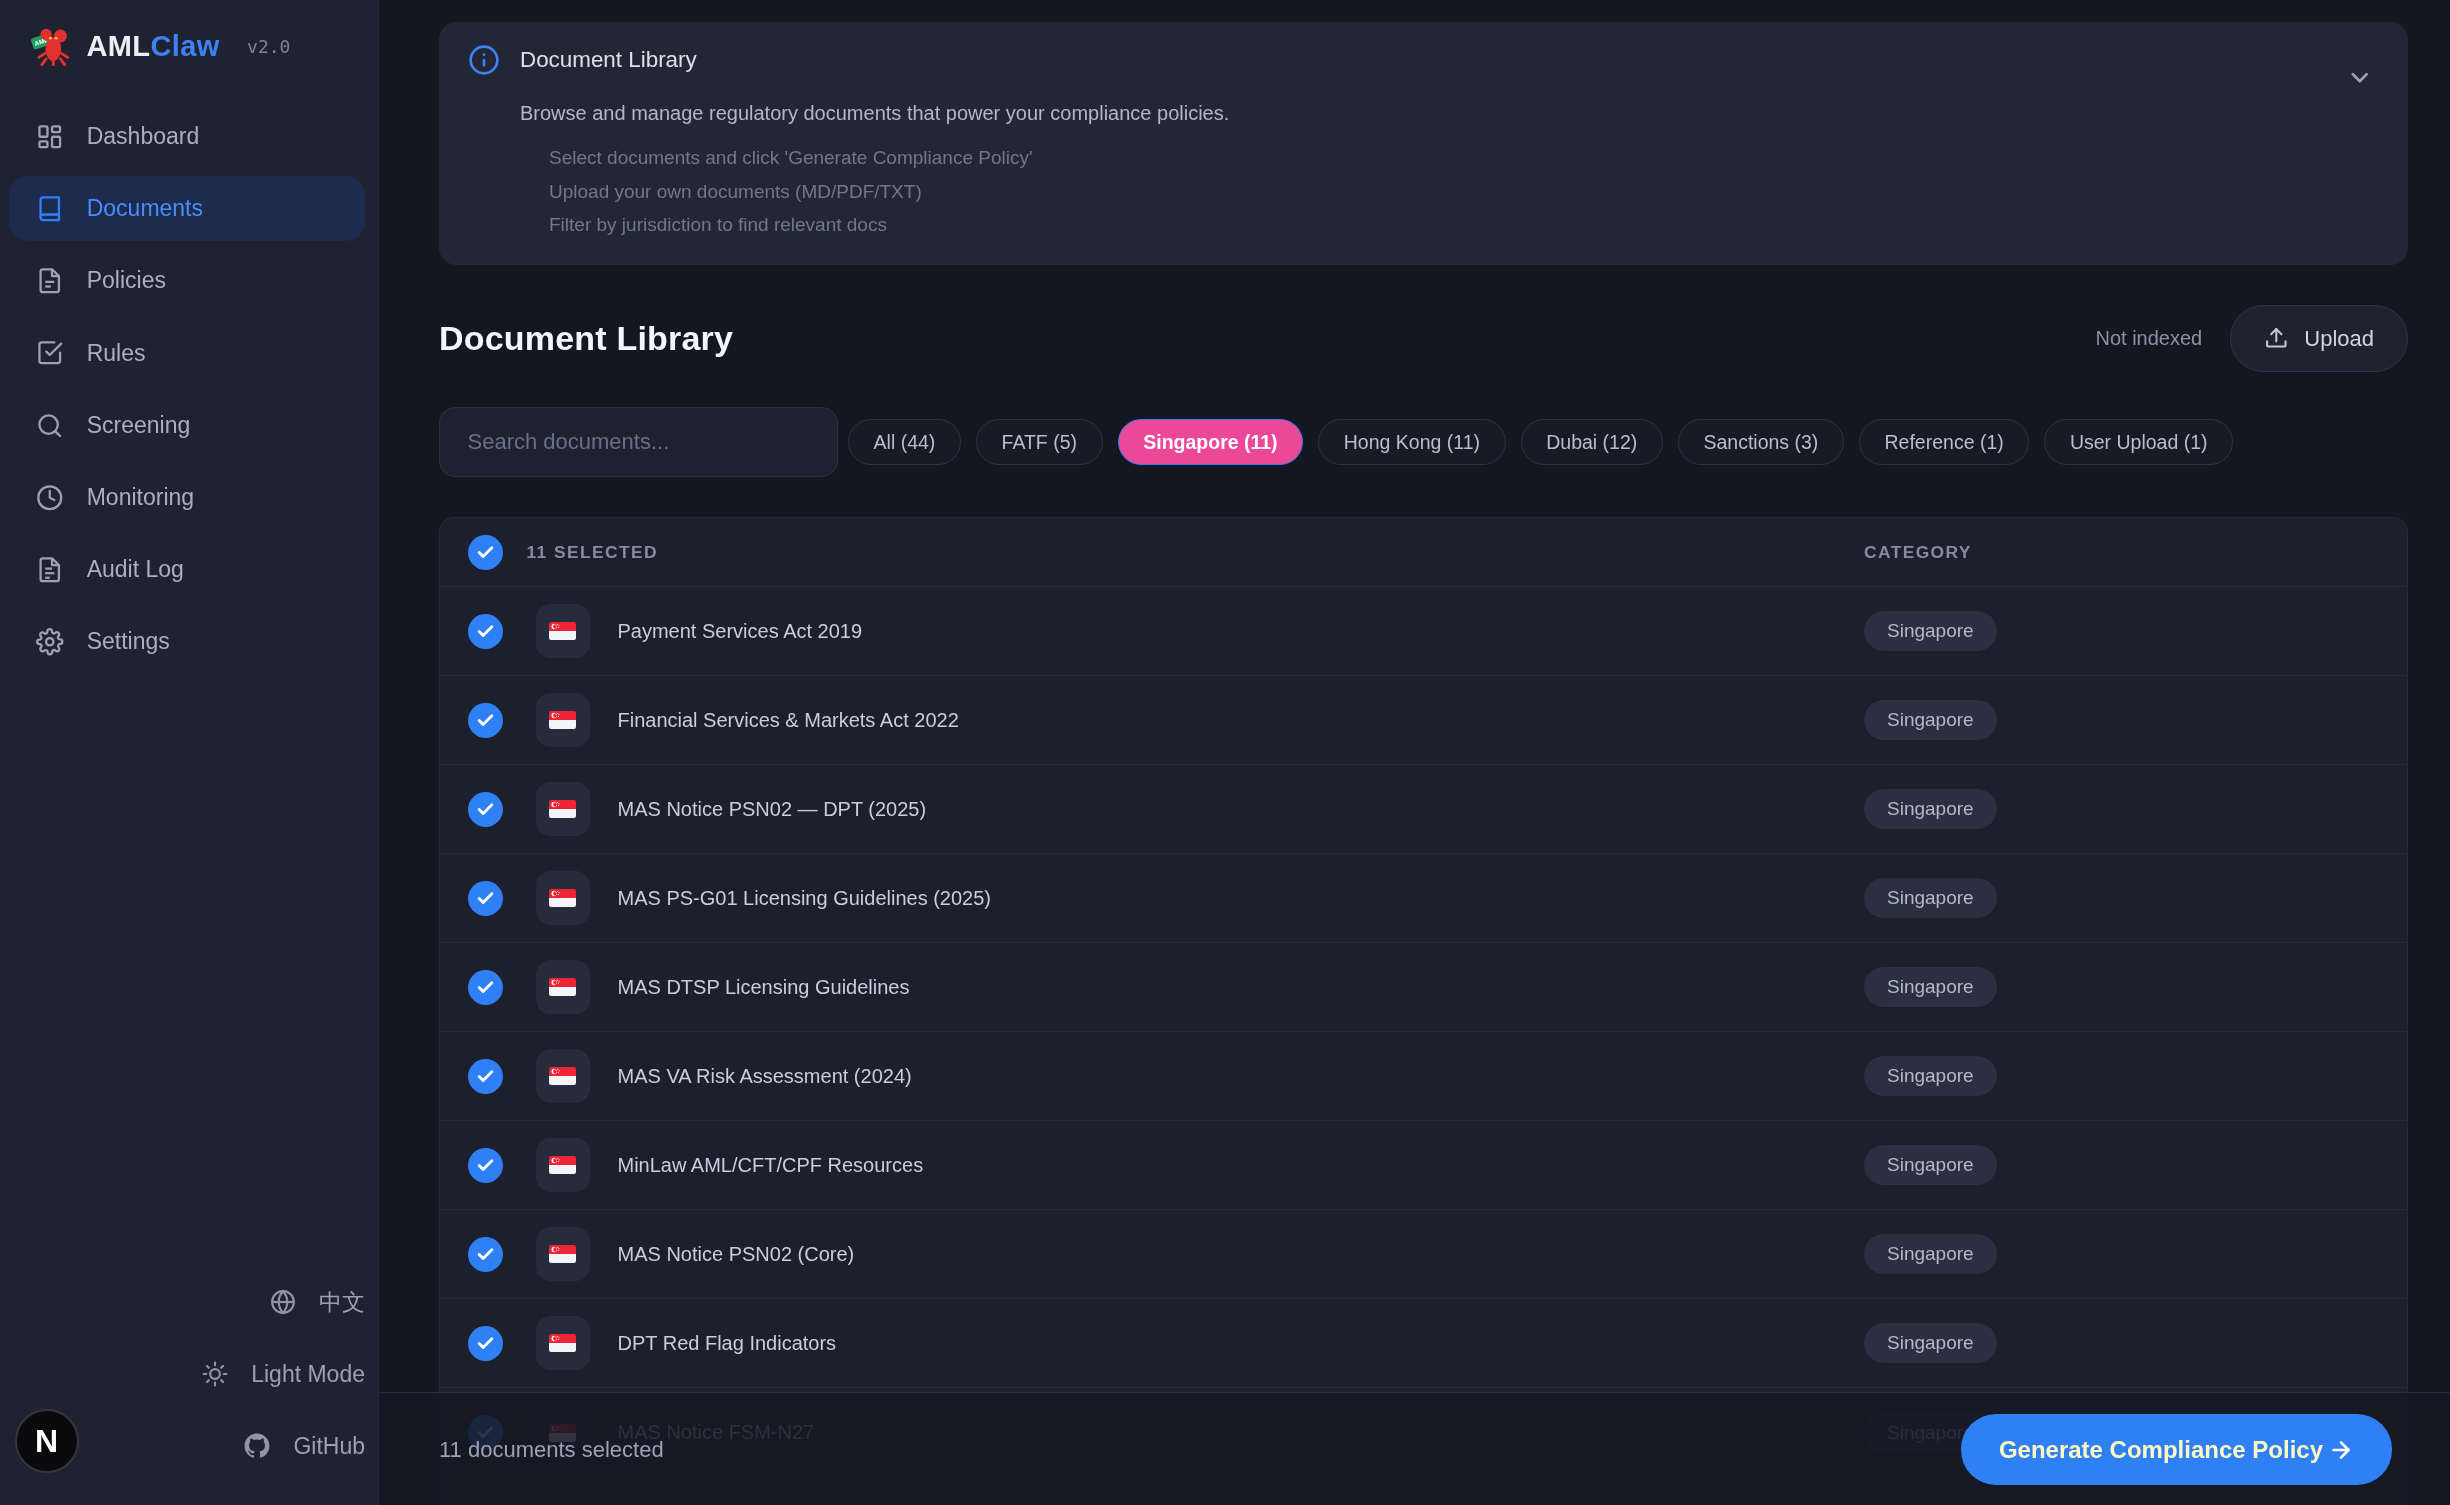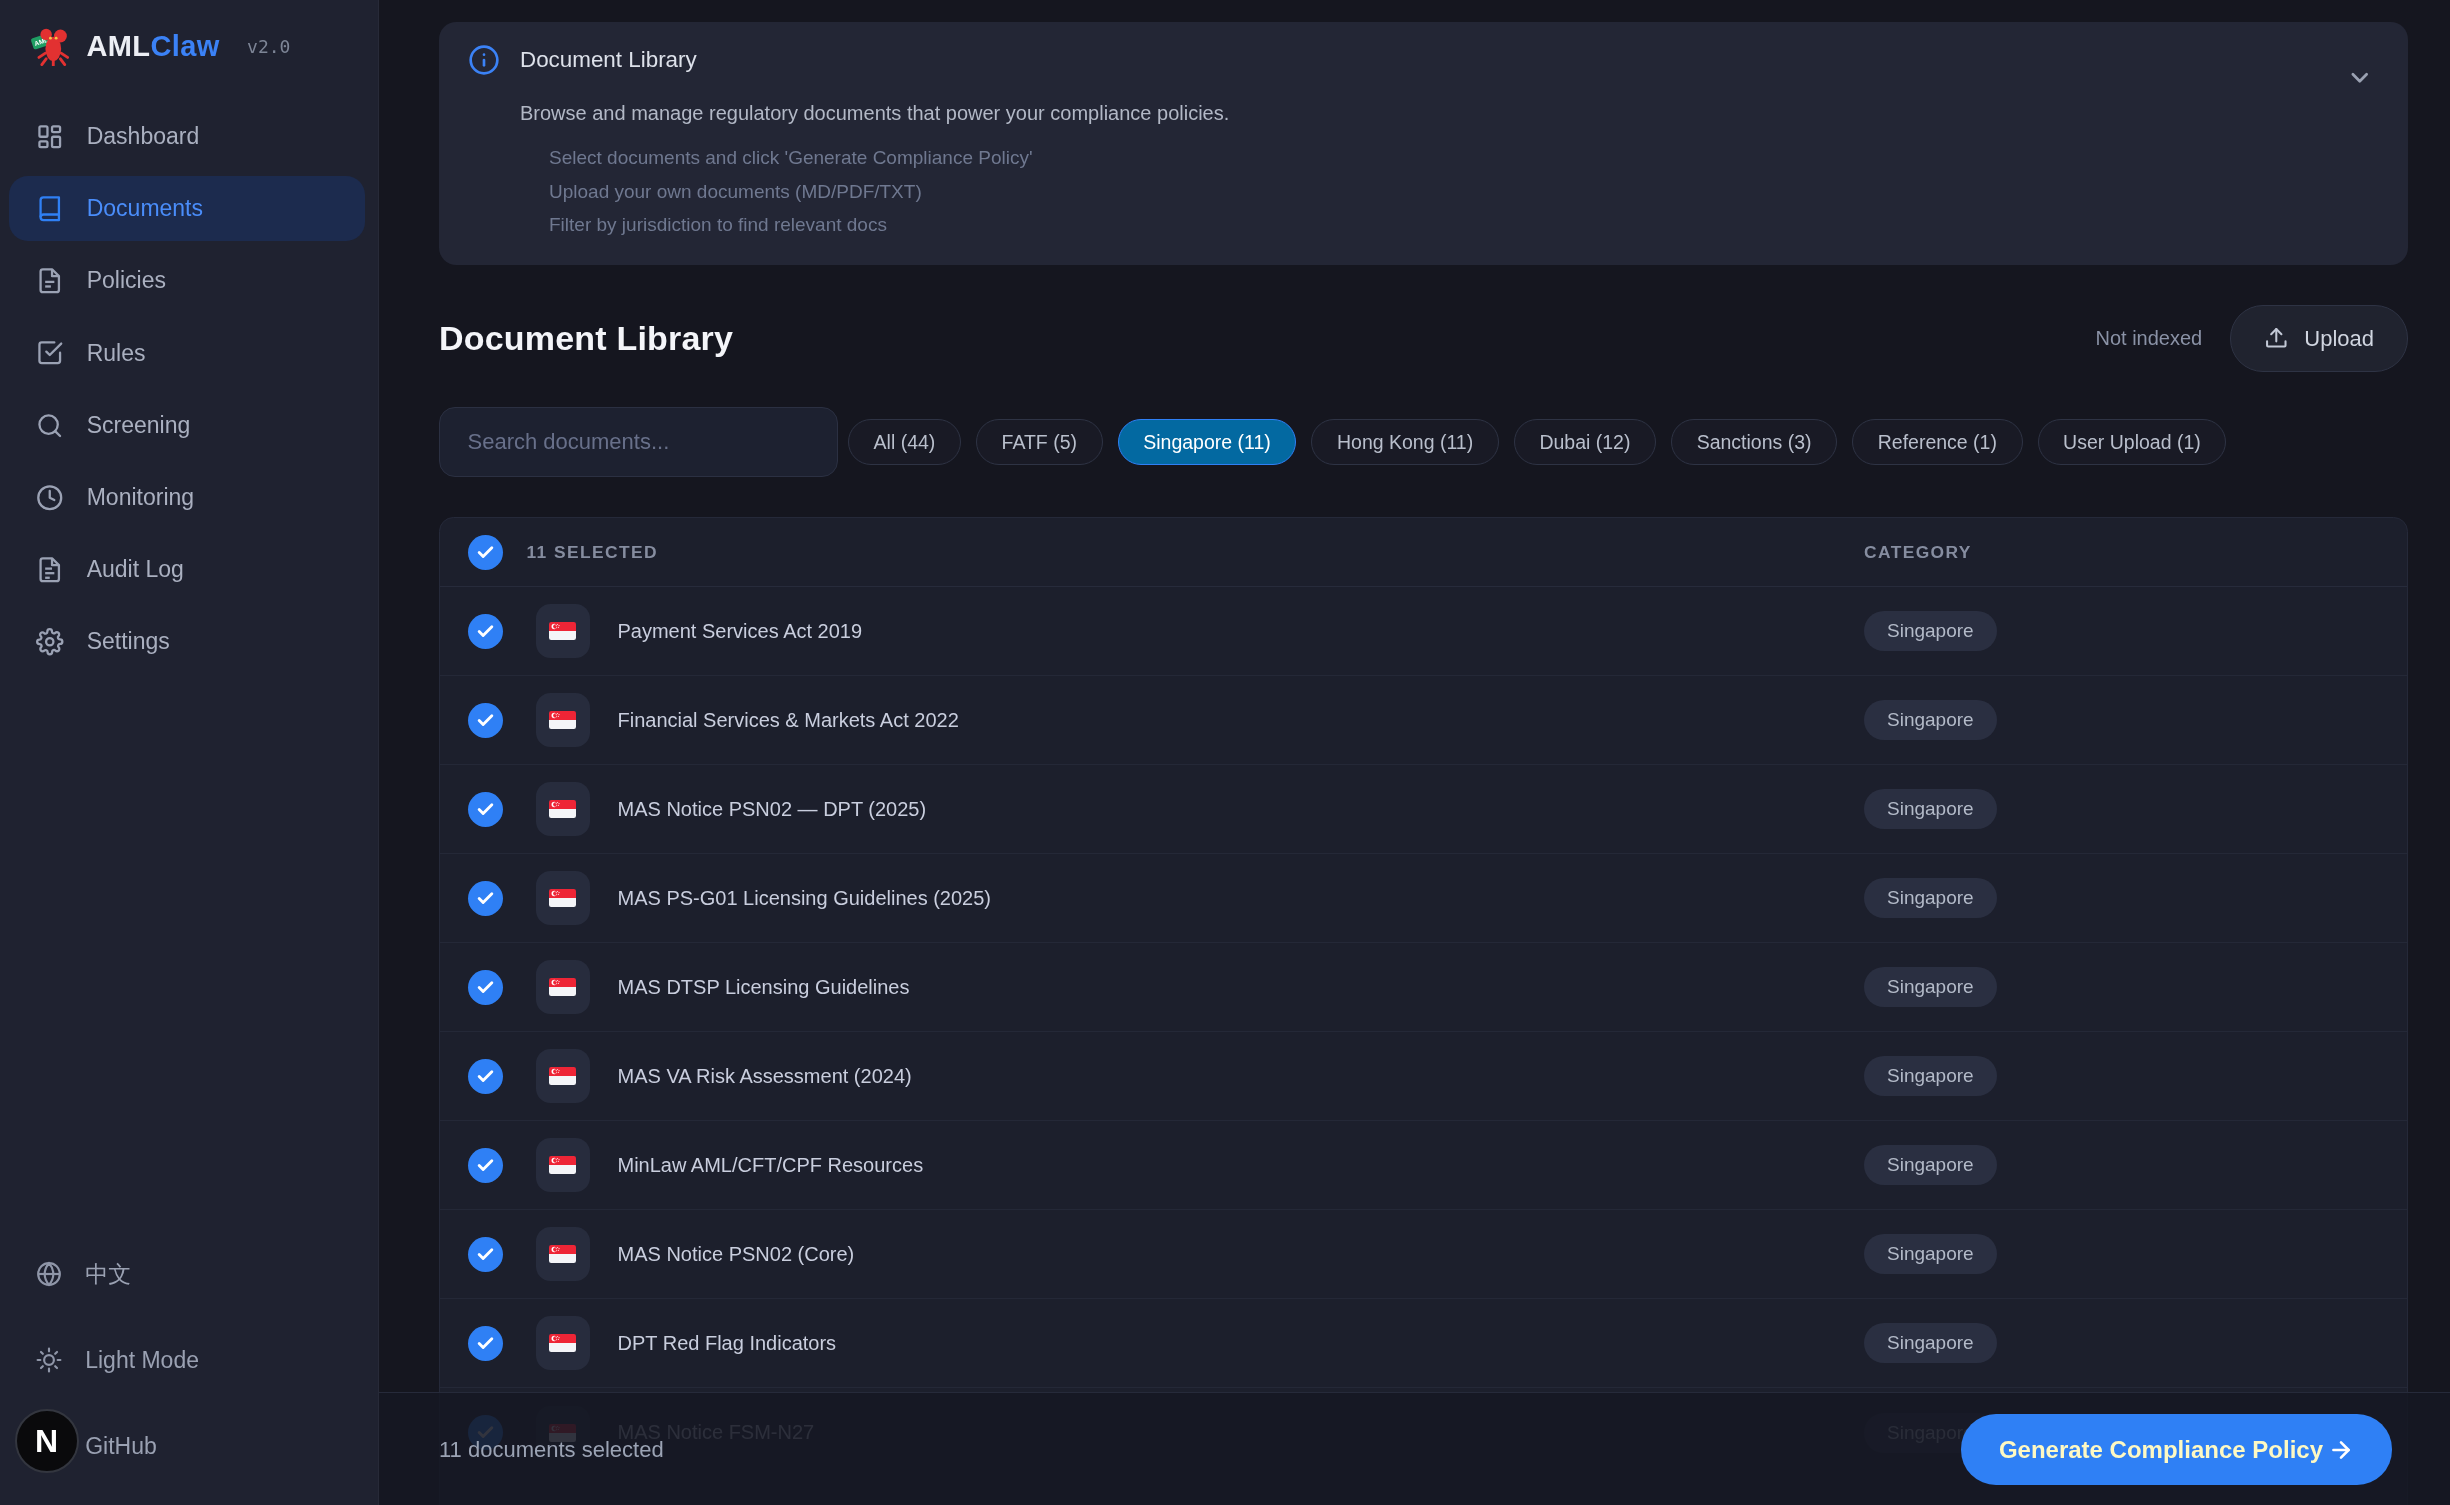--- a/index.html
+++ b/index.html
@@ -27,21 +27,21 @@
   .brand-ver { font-family:"DejaVu Sans Mono", monospace; font-size:18px; color:#7d8596; margin-left:10px; }
   .nav { margin-top:38px; display:flex; flex-direction:column; gap:7.2px; padding:0 13px 0 8.7px; }
   .nav-item {
     display:flex; align-items:center; gap:23px;
     height:65px; padding-left:27.5px; border-radius:19px;
     color:#aab0c0; font-size:23px; cursor:pointer;
   }
   .nav-item .ni { width:27.5px; height:27.5px; color:#9ba2b4; }
   .nav-item.active { background:#1c2b4e; color:#4a8dfa; }
   .nav-item.active .ni { color:#2f80f5; }
-  .side-footer { margin-top:auto; padding:0 13px 29px 8.7px; display:flex; flex-direction:column; gap:24px; }
+  .side-footer { margin-top:auto; padding:0 13px 29px 8.7px; display:flex; flex-direction:column; gap:10px;align-items:flex-end; }
   .side-foot-item { display:flex; align-items:center; gap:23px; height:62px; padding-left:27.5px; color:#9aa1b2; font-size:23px; cursor:pointer; border-radius:17.4px; }
   .side-foot-item .ni { width:26px; height:26px; color:#8f96a8; }
   .avatar-n {
     position:absolute; left:14.5px; bottom:33px; width:64px; height:64px;
     background:#0a0a0c; border:2.2px solid #33363f; border-radius:50%;
     display:flex; align-items:center; justify-content:center;
     color:#fff; font-size:32px; font-weight:700; z-index:40;
   }
 
   
@@ -79,21 +79,21 @@
     font-family:"Liberation Sans", sans-serif;
   }
   .search-box::placeholder { color:#68708a; }
   .chips { display:flex; align-items:center; gap:15px; }
   .chip {
     height:46px; padding:0 24.6px; border-radius:23px;
     background:#20243255; border:0.7px solid #2e3344;
     color:#b9bfcc; font-size:19.5px; display:flex; align-items:center;
     cursor:pointer; white-space:nowrap;
   }
-  .chip.selected { background:#0369a1; border-color:#2f80f5; color:#ffffff; font-weight:400; }
+  .chip.selected { background:#ec4899; border-color:#2f80f5; color:#ffffff; font-weight:700; }
 
   
   .doc-panel {
     margin-top:40px; background:#1c1f2c; border:0.7px solid #252939;
     border-radius:14.5px; overflow:hidden; position:relative;
     height:1034px;
   }
   .thead { height:69px; display:flex; align-items:center; position:relative; border-bottom:0.7px solid #272b3b; }
   .th-select { margin-left:27.5px; display:flex; align-items:center; gap:24px; }
   .col-label { font-size:17.4px; font-weight:600; letter-spacing:1.4px; color:#868da0; }

